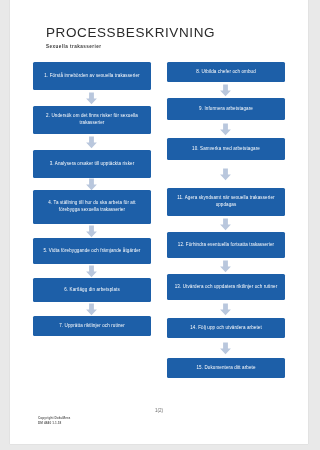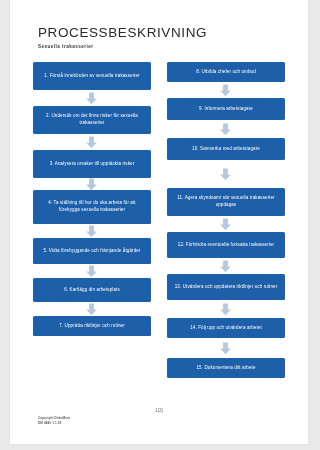--- a/index.html
+++ b/index.html
@@ -17,21 +17,21 @@
     position: absolute;
     left: 10px;
     top: 0px;
     width: 298px;
     height: 444px;
     background: #ffffff;
     box-shadow: 0 0 1px rgba(0,0,0,0.18);
   }
   .doc-header {
     position: absolute;
-    left: 28px;
+    left: 36px;
     top: 26px;
     width: 240px;
   }
   .doc-title {
     font-size: 13.5px;
     letter-spacing: 0.6px;
     color: #2a2a2a;
     font-weight: 400;
     line-height: 1.1;
     white-space: nowrap;

